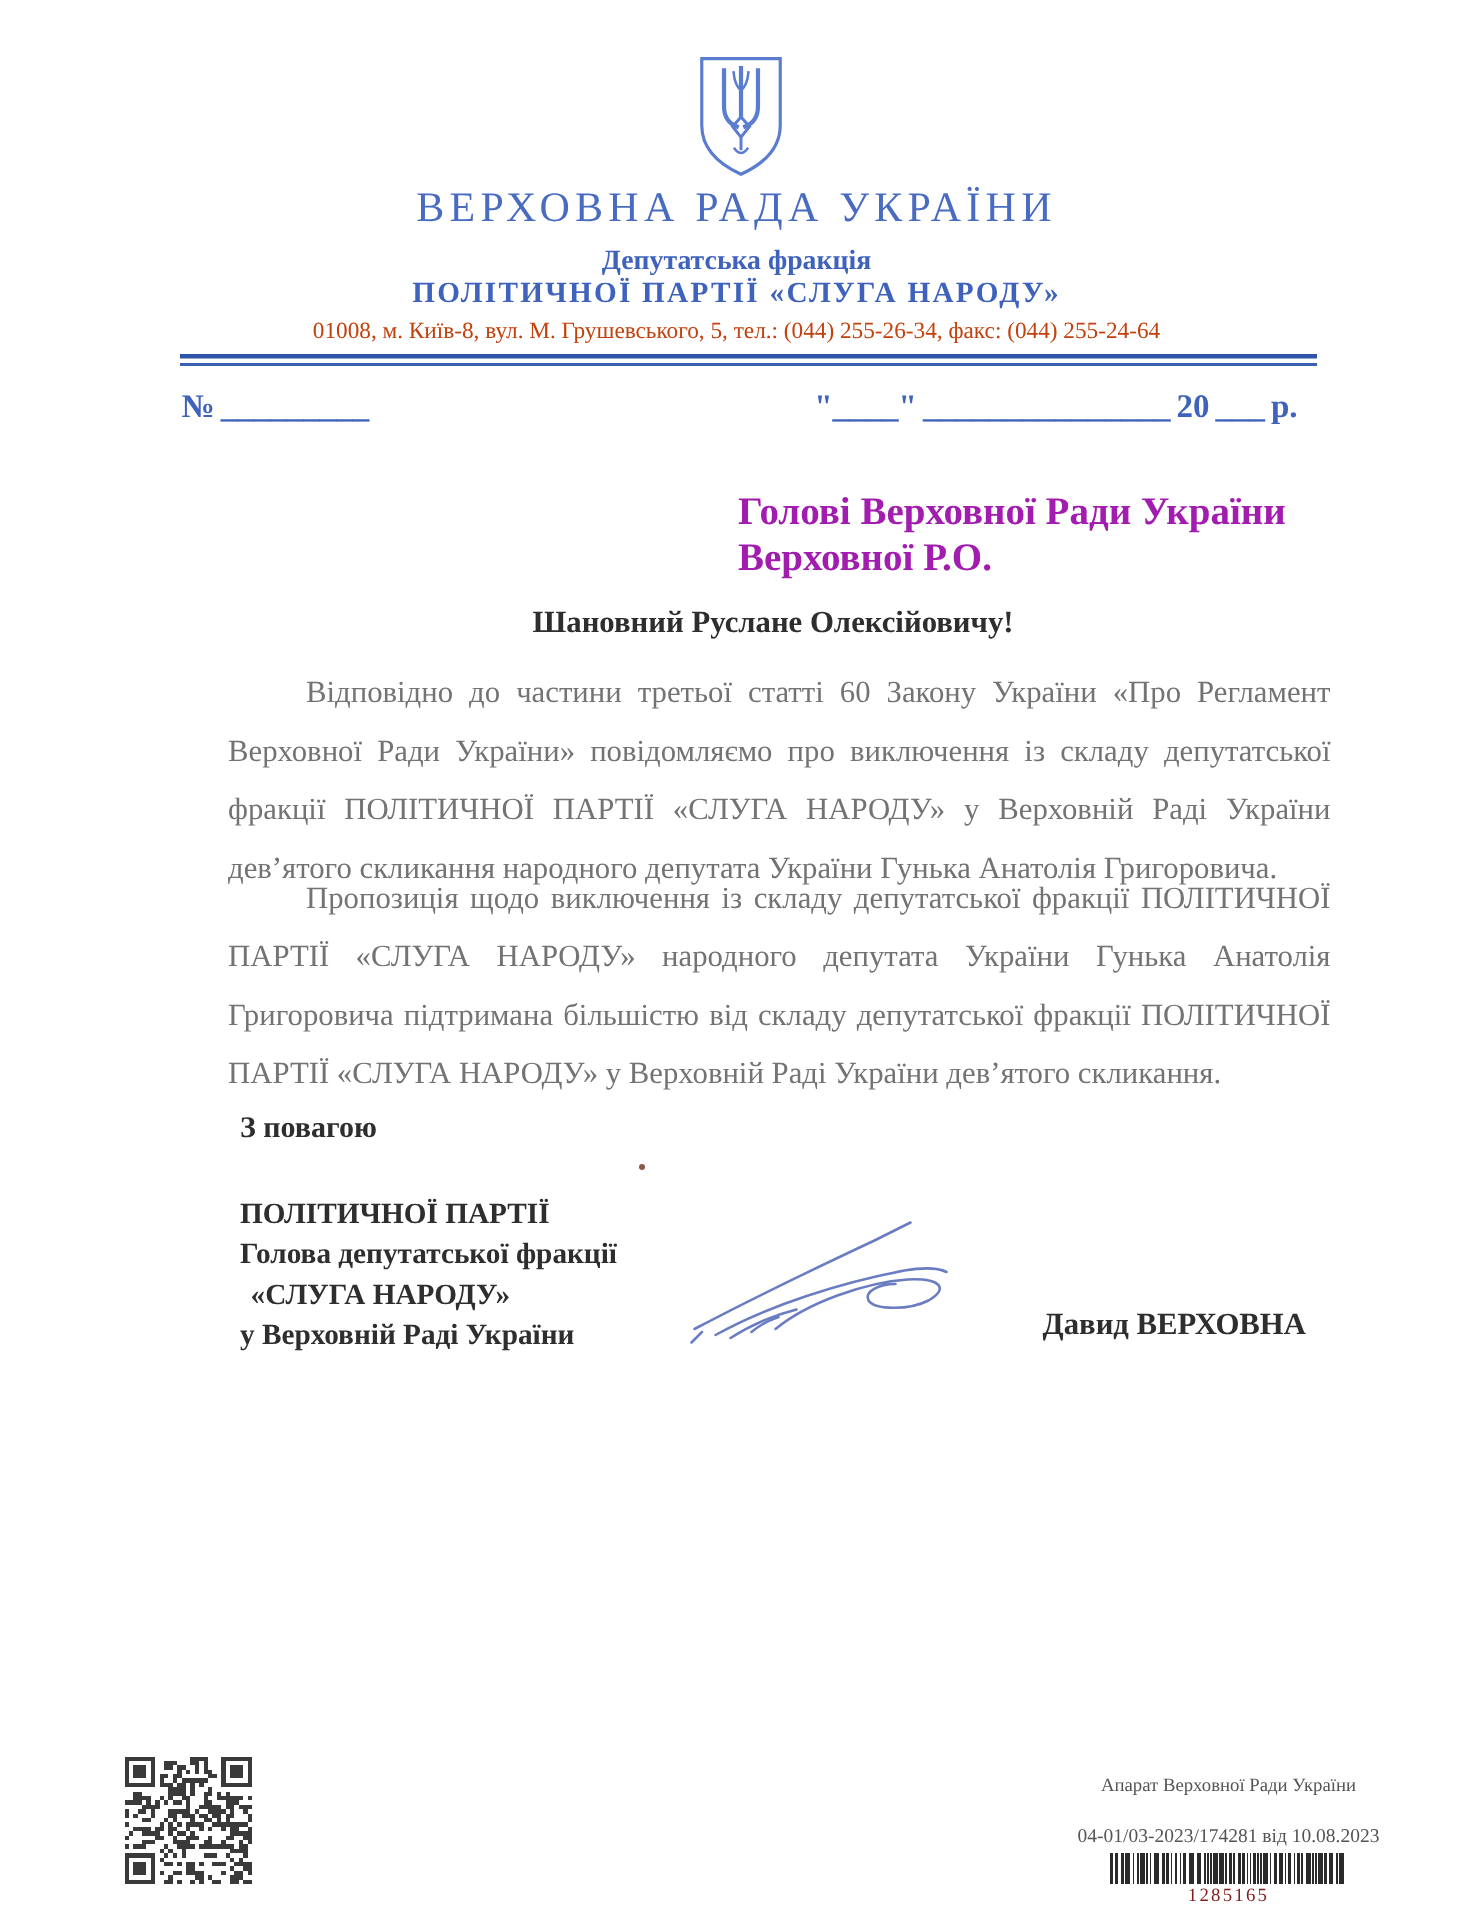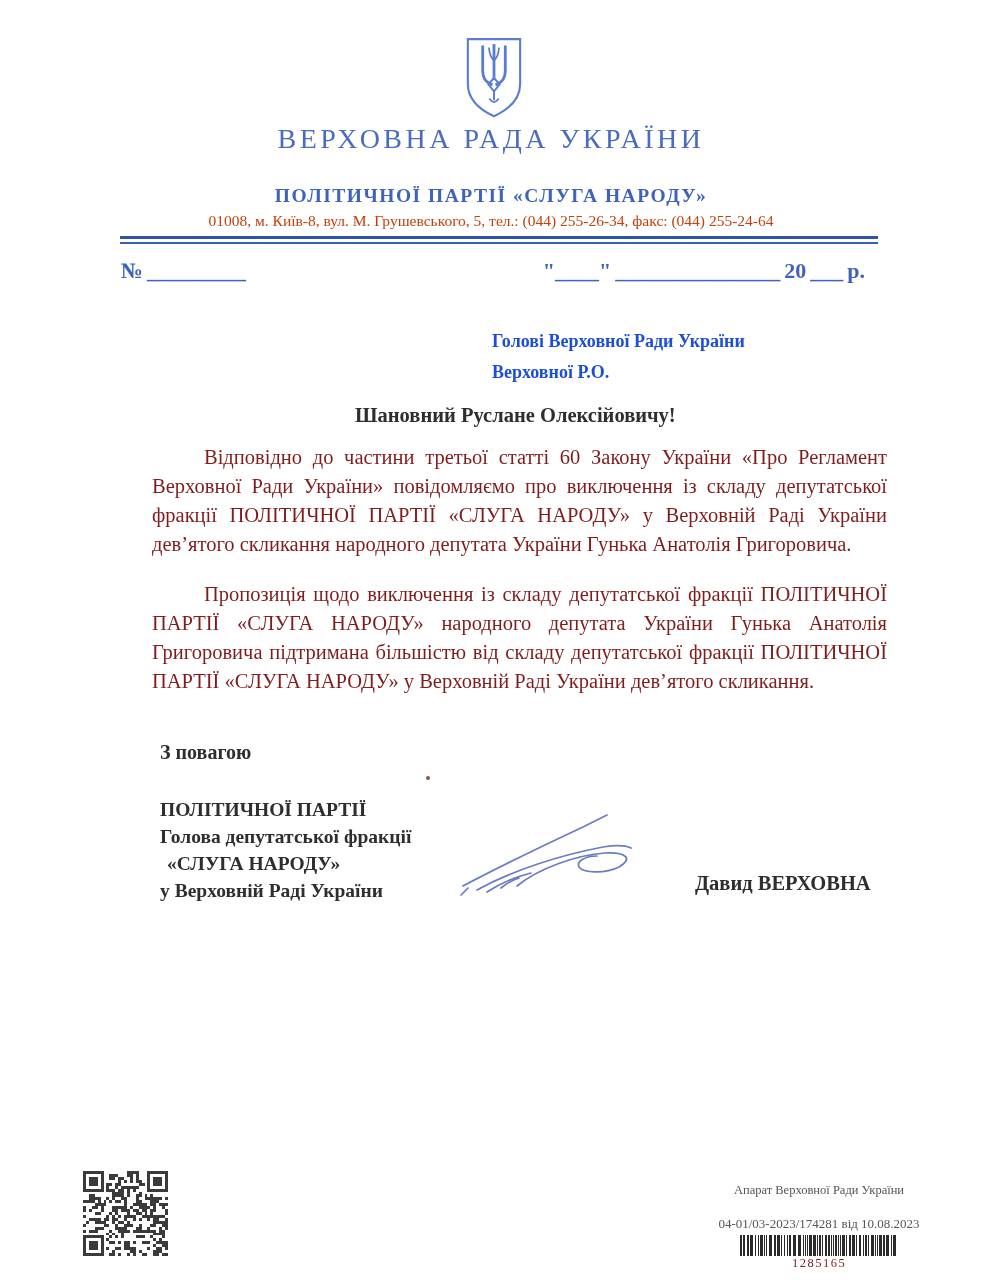--- a/index.html
+++ b/index.html
@@ -36,30 +36,30 @@
   
   .ref-line{
     position:absolute; left:121px; top:258px; width:744px;
     display:flex; justify-content:space-between;
     font-size:22px; font-weight:bold; color:#3f63bc;
   }
   .ref-line .tok{margin-right:4px;}
   
   .recipient{
     position:absolute; left:492px; top:326px;
-    font-size:18px; font-weight:bold; line-height:30.5px; color:#1d4ed8;
+    font-size:26px; font-weight:bold; line-height:30.5px; color:#a21caf;
   }
   .salutation{
     position:absolute; left:355px; top:404px;
     font-size:20.5px; font-weight:bold; color:#2e2e2e;
   }
   .para{
     position:absolute; left:152px; width:735px; margin:0;
-    font-size:20.5px; line-height:29px; text-align:justify;
-    text-indent:52px; color:#7f1d1d;
+    font-size:20.5px; line-height:39px; text-align:justify;
+    text-indent:52px; color:#737373;
   }
   .para1{top:443px;}
   .para2{top:580px;}
   
   .regards{
     position:absolute; left:160px; top:741px;
     font-size:20px; font-weight:bold; color:#2e2e2e;
   }
   .signer-titles{
     position:absolute; left:160px; top:796px;
@@ -102,20 +102,21 @@
         <path d="M45 12 V58"></path>
         <path d="M38 16 Q39 28 45 33 Q51 28 52 16" stroke-width="2.4"></path>
         <path d="M45 58 L37 67 L45 77 L53 67 Z" stroke-width="2.8"></path>
         <path d="M45 77 V88" stroke-width="2.8"></path>
         <path d="M39 88 Q45 96 51 88" stroke-width="2.4"></path>
       </g>
     </svg>
   </div>
 
   <div class="org-title">ВЕРХОВНА РАДА УКРАЇНИ</div>
+  <div class="org-sub1">Депутатська фракція</div>
   <div class="org-sub2">ПОЛІТИЧНОЇ ПАРТІЇ «СЛУГА НАРОДУ»</div>
   <div class="org-address">01008,  м. Київ-8,  вул.  М. Грушевського, 5,  тел.: (044) 255-26-34, факс: (044) 255-24-64</div>
   <div class="head-rule"></div>
 
   <div class="ref-line">
     <span>
       <span class="tok">№</span><span>_________</span>
     </span>
     <span>
       <span class="tok">"____"</span><span class="tok">_______________</span><span class="tok">20</span><span class="tok">___</span><span>р.</span>

